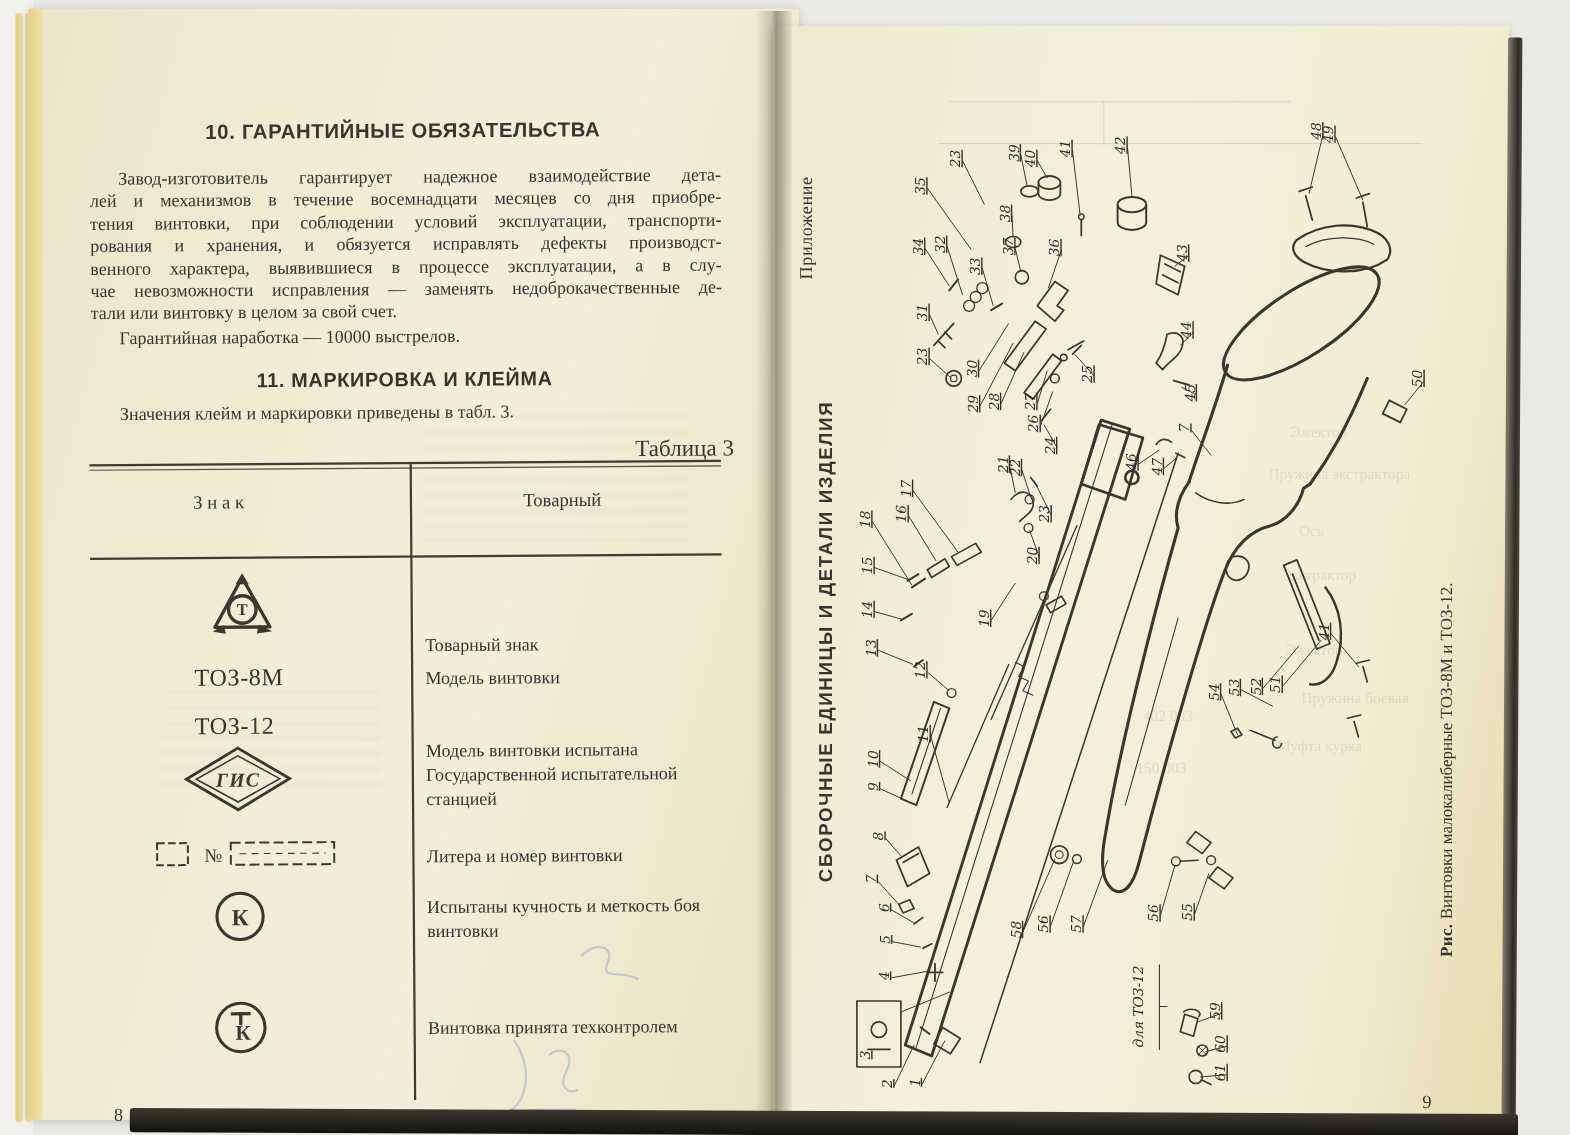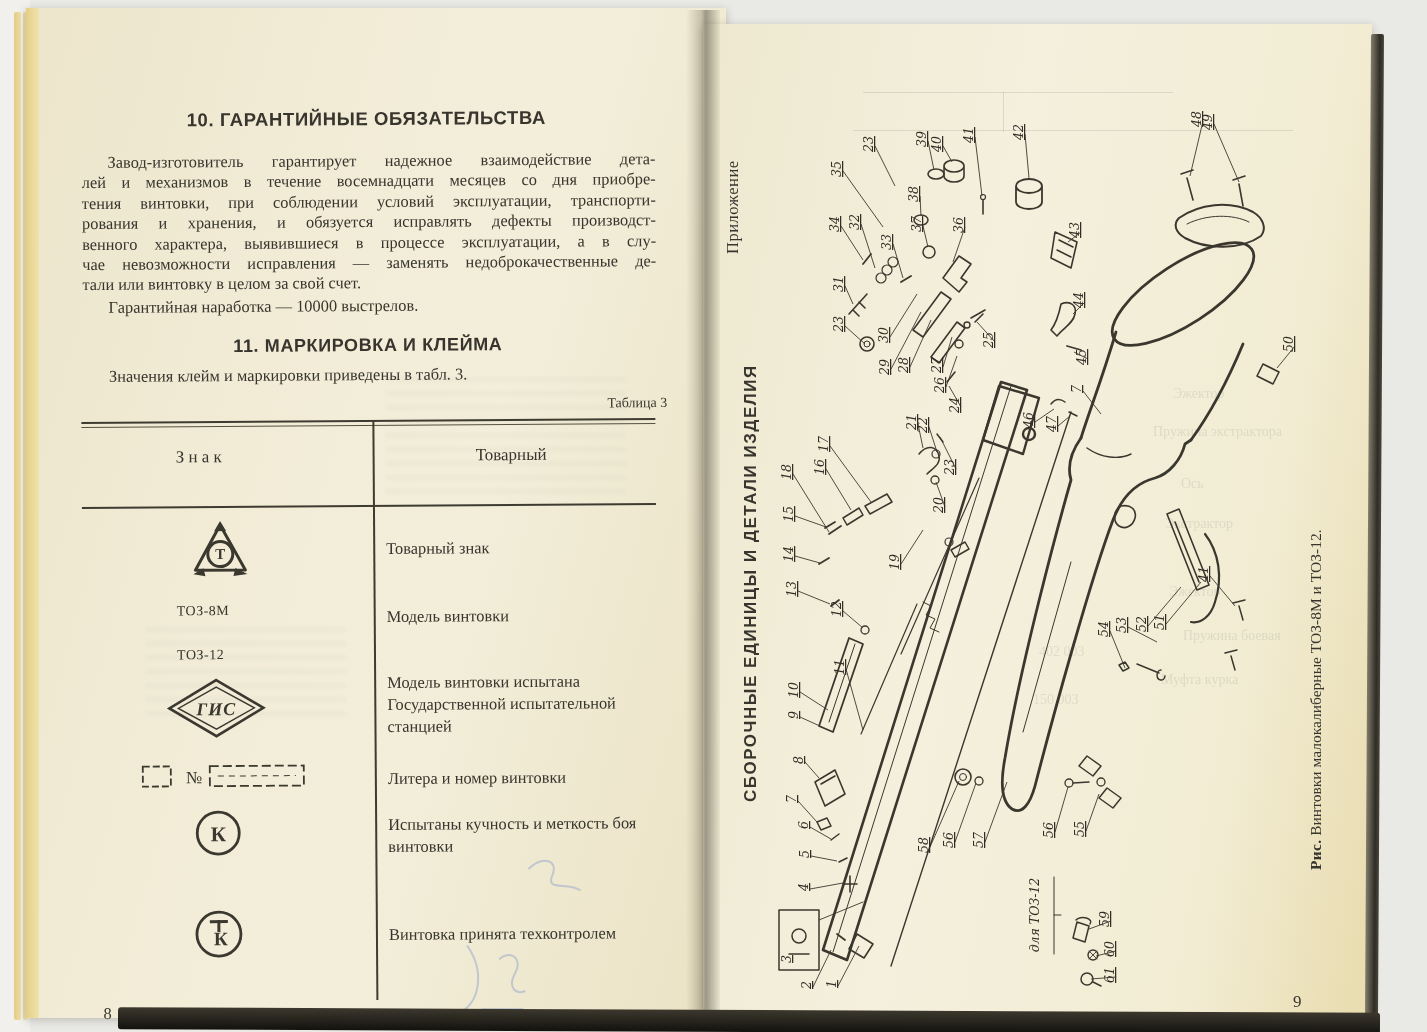--- a/index.html
+++ b/index.html
@@ -31,27 +31,27 @@
     background:linear-gradient(90deg,rgba(90,80,55,0),rgba(70,60,40,.25) 45%,rgba(40,35,22,.42) 58%,rgba(90,80,55,.05));}
   .lp-content{position:absolute;left:0;top:0;width:100%;height:100%;transform:rotate(-0.4deg);}
 
   .h-sans{font-family:"Liberation Sans","DejaVu Sans",sans-serif;font-weight:bold;}
   .sec-title{position:absolute;left:56px;width:574px;text-align:center;font-size:18.5px;letter-spacing:.6px;}
   #para10{position:absolute;left:58px;top:143px;width:574px;font-size:16.4px;line-height:20.4px;}
   .jline{text-align:justify;text-align-last:justify;white-space:normal;}
   .jline.first{text-indent:26px;}
   .jline.last{text-align-last:left;}
   .indent-line{position:absolute;left:58px;width:574px;font-size:16.4px;text-indent:26px;}
-  .tbl-caption{position:absolute;right:58px;font-size:14px;}
+  .tbl-caption{position:absolute;right:58px;font-size:21px;}
 
   .rule{position:absolute;background:#3e3b31;}
   .rule-double{position:absolute;border-top:2px solid #3e3b31;border-bottom:1px solid #55513f;height:3px;background:transparent;}
   .col-head{position:absolute;font-size:17px;}
   .cell-val{position:absolute;font-size:16.4px;line-height:22px;}
-  .cell-sign-text{position:absolute;font-size:14px;letter-spacing:.5px;}
+  .cell-sign-text{position:absolute;font-size:22px;letter-spacing:.5px;}
   .sign-svg{position:absolute;}
   .pagenum{position:absolute;font-size:16.5px;}
 
   .vtext{position:absolute;writing-mode:vertical-rl;transform:rotate(180deg);white-space:nowrap;}
   #rp-corner{left:20px;top:84px;height:146px;font-size:16.5px;letter-spacing:.5px;}
   #rp-title{left:38px;top:318px;height:460px;font-size:17px;letter-spacing:1.5px;}
   #rp-caption{left:604px;top:380px;height:466px;font-size:15.5px;}
   #rp-caption b{letter-spacing:.3px;}
 
   .bleed{position:absolute;font-size:14px;color:#6e8371;opacity:.17;filter:blur(.6px);white-space:nowrap;font-family:"Liberation Serif",serif;}
@@ -105,21 +105,21 @@
     <span class="col-head" style="left:450px;top:438px;">Товарный</span>
 
     <svg class="sign-svg" style="left:166px;top:512px;" width="56" height="60" viewBox="0 0 56 60">
       <path d="M28,4 L53,49 L3,49 Z" fill="none" stroke="#3a382f" stroke-width="3" stroke-linejoin="round"></path>
       <path d="M28,0 l6,10 h-12 z" fill="#3a382f"></path>
       <path d="M1,53 l10,-6 l2,8 z" fill="#3a382f"></path>
       <path d="M55,53 l-12,-6 l-2,8 z" fill="#3a382f"></path>
       <circle cx="28" cy="33" r="12.5" fill="none" stroke="#3a382f" stroke-width="3"></circle>
       <text x="28" y="38" text-anchor="middle" font-size="15" font-weight="bold" font-family="Liberation Serif,serif" fill="#3a382f">Т</text>
     </svg>
-    <div class="cell-val" style="left:360px;top:530px;text-align:right;">Товарный знак</div>
+    <div class="cell-val" style="left:360px;top:568px;text-align:right;">Товарный знак</div>
 
     <span class="cell-sign-text" style="left:150px;top:594px;">ТОЗ-8М</span>
     <div class="cell-val" style="left:360px;top:598px;">Модель винтовки</div>
     <span class="cell-sign-text" style="left:150px;top:638px;">ТОЗ-12</span>
 
     <svg class="sign-svg" style="left:138px;top:668px;" width="102" height="62" viewBox="0 0 102 62">
       <path d="M51,3 L98,31 L51,59 L4,31 Z" fill="none" stroke="#3a382f" stroke-width="2.6"></path>
       <path d="M51,10 L89,31 L51,52 L13,31 Z" fill="none" stroke="#3a382f" stroke-width="1.4"></path>
       <text x="51" y="38" text-anchor="middle" font-size="18" font-weight="bold" font-style="italic" font-family="Liberation Serif,serif" fill="#3a382f" letter-spacing="1">ГИС</text>
     </svg>

